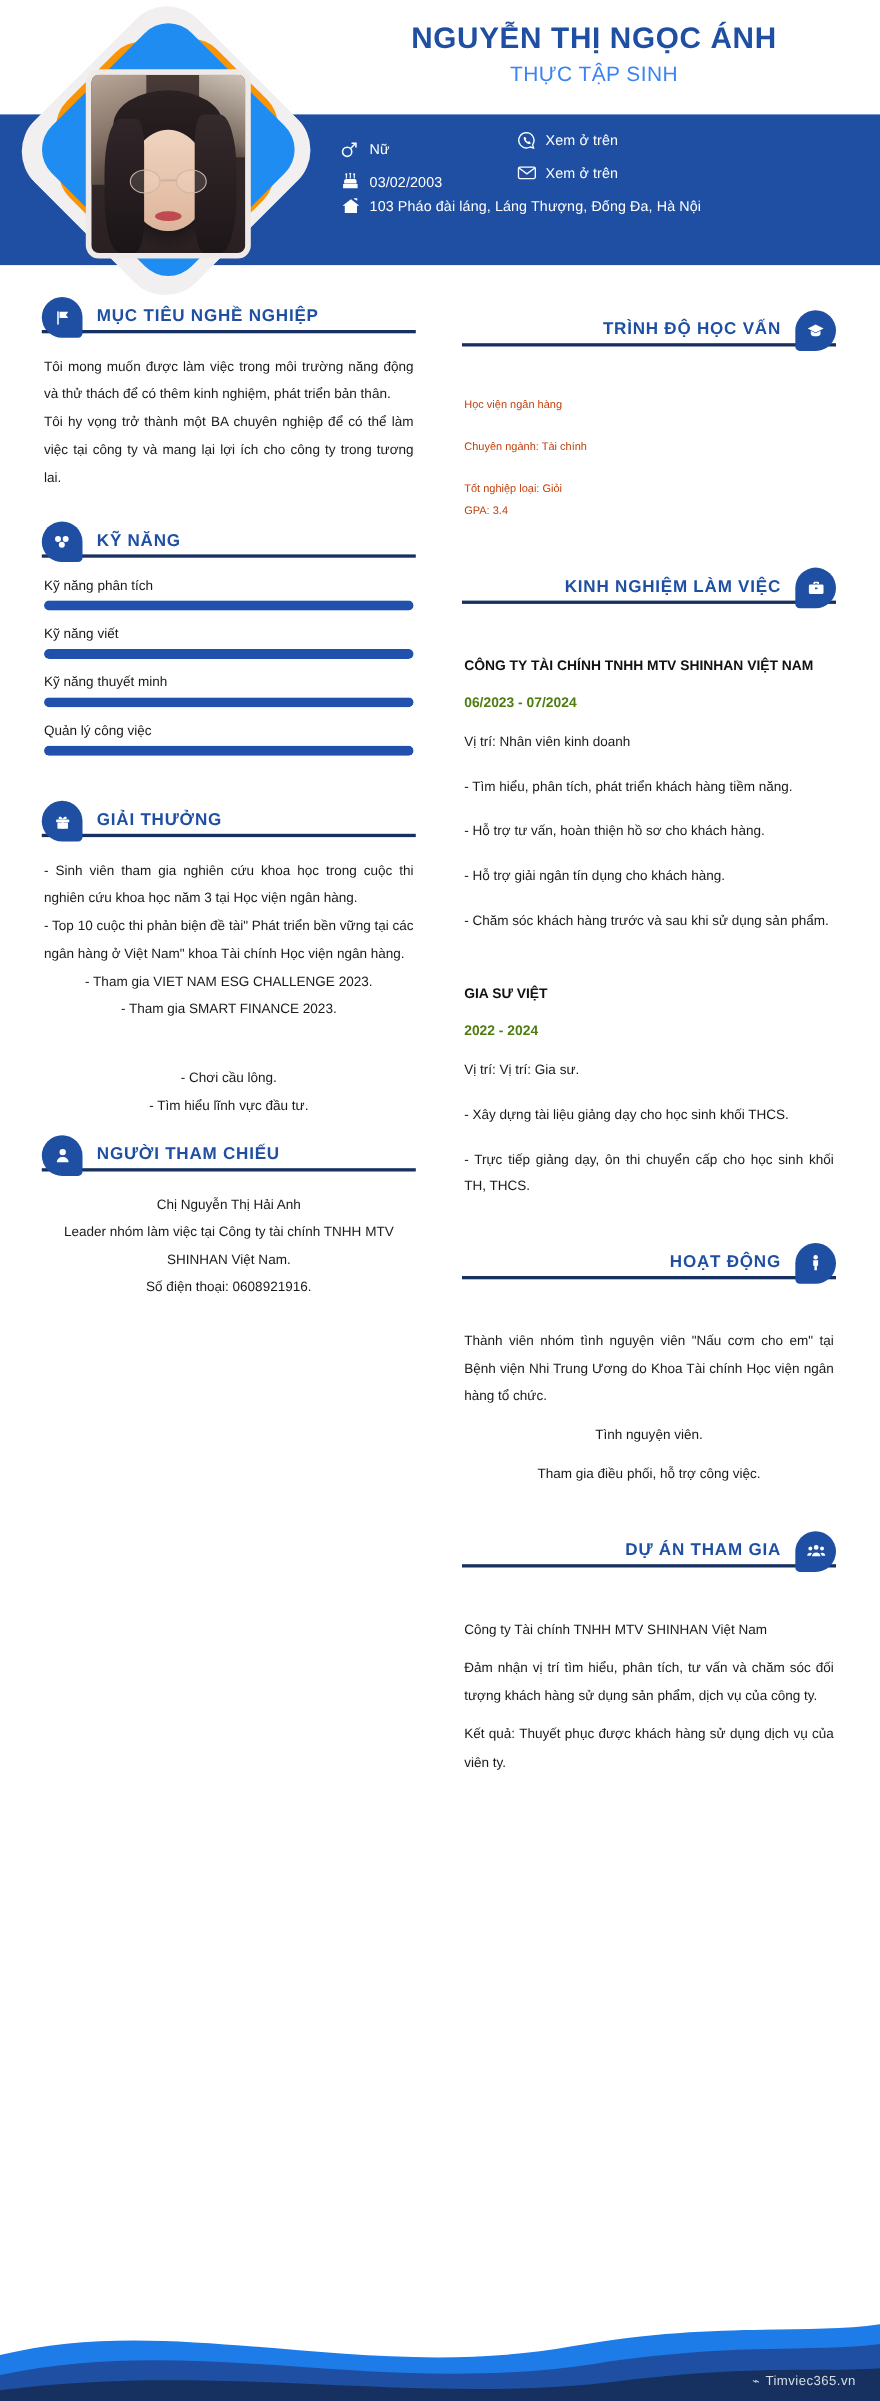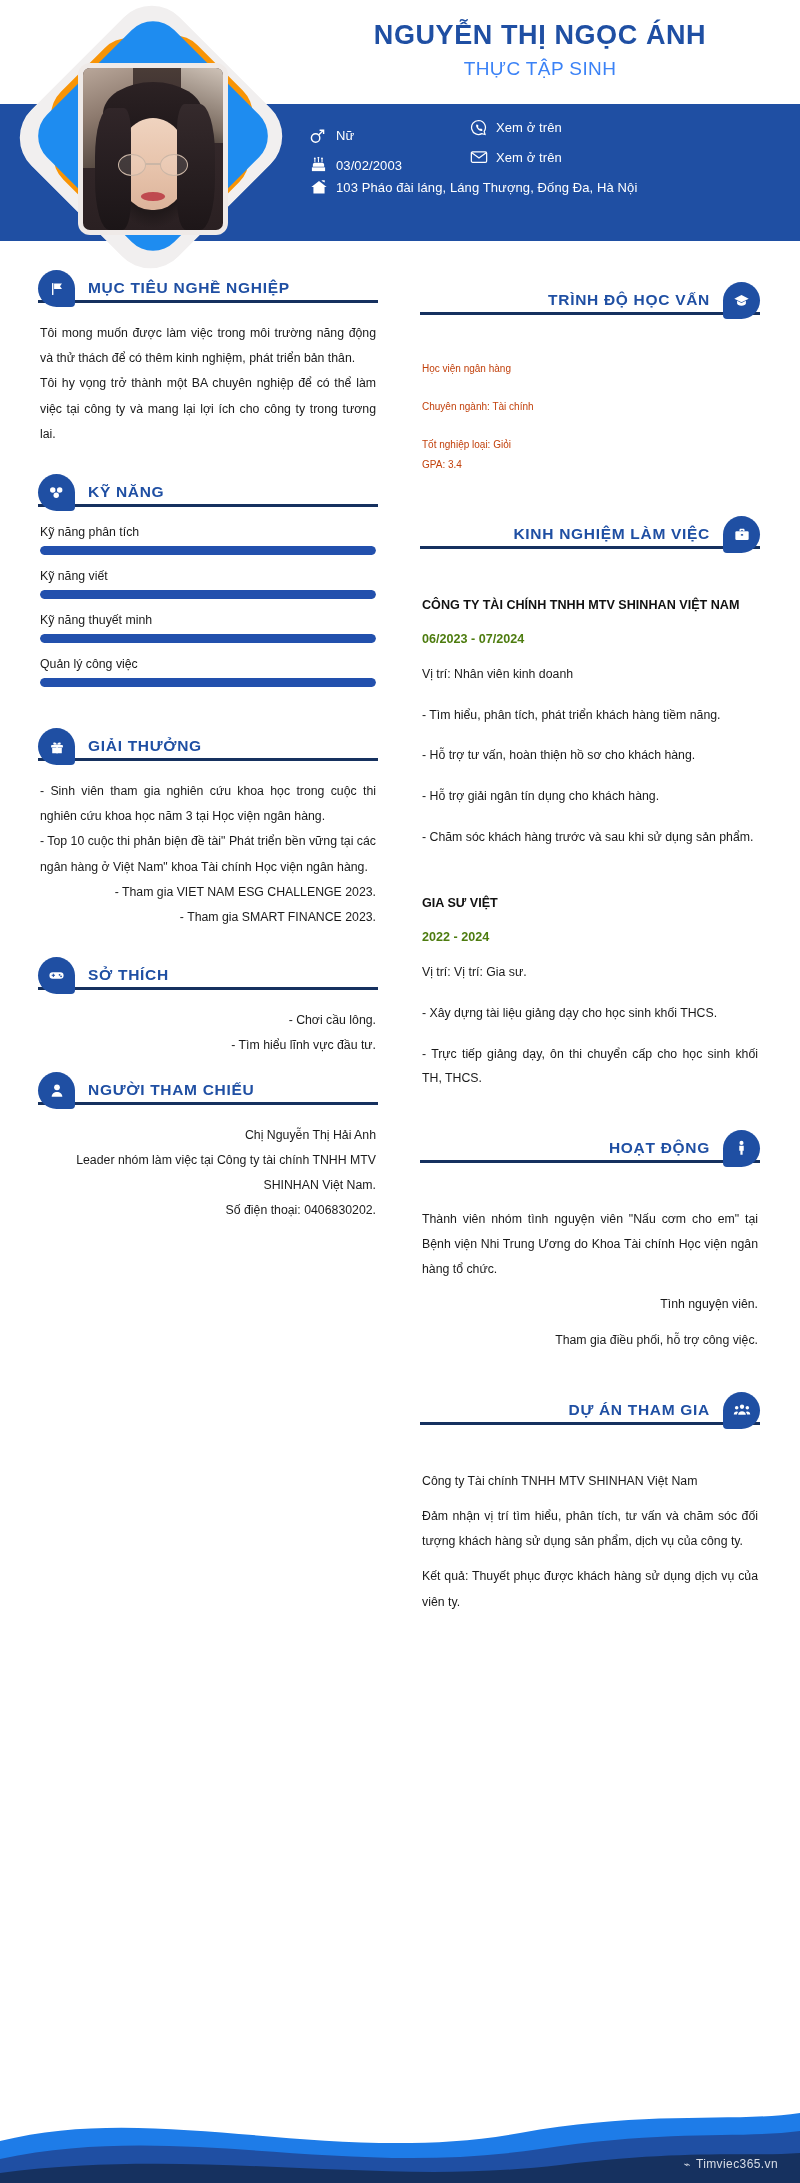--- a/index.html
+++ b/index.html
@@ -191,21 +191,21 @@
   .sec-title.left { left: 50px; }
   .sec-title.right { right: 50px; }
 
   .sec-body { padding: 16px 2px 4px 2px; }
   .para {
     font-size: 12.3px; color: #1a1a1a;
     line-height: 2.05;
     text-align: justify;
     margin-bottom: 0;
   }
-  .para.nj { text-align: right; }
+  .para.nj { text-align: center; }
   .gap { height: 14px; }
 
   
   .skill { margin-bottom: 14px; }
   .skill-name { font-size: 12.3px; color: #1a1a1a; margin-bottom: 7px; }
   .bar-track {
     height: 9px; border-radius: 6px; background: #e3e7ef; overflow: hidden;
   }
   .bar-fill { height: 9px; border-radius: 6px; background: #2250ad; }
 
@@ -407,54 +407,41 @@
           <div class="para">- Sinh viên tham gia nghiên cứu khoa học trong cuộc thi nghiên cứu khoa học năm 3 tại Học viện ngân hàng.</div>
           <div class="para">- Top 10 cuộc thi phản biện đề tài" Phát triển bền vững tại các ngân hàng ở Việt Nam" khoa Tài chính Học viện ngân hàng.</div>
           <div class="para nj">- Tham gia VIET NAM ESG CHALLENGE 2023.</div>
           <div class="para nj">- Tham gia SMART FINANCE 2023.</div>
         </div>
       </div>
 
       <div class="gap"></div>
 
       <div class="sec">
-        <div class="sec-head">
-          <div class="sec-rule"></div>
-          <div class="badge left">
-            <svg width="17" height="13" viewBox="0 0 18 14" fill="#fff">
-              <rect x="1.4" y="3.6" width="15.2" height="7" rx="3.5"></rect>
-              <rect x="3.8" y="6.2" width="3.6" height="1.1" fill="#1f4fa3"></rect>
-              <rect x="5.05" y="5.05" width="1.1" height="3.6" fill="#1f4fa3"></rect>
-              <circle cx="12.3" cy="6.2" r="0.95" fill="#1f4fa3"></circle>
-              <circle cx="13.9" cy="7.9" r="0.95" fill="#1f4fa3"></circle>
-            </svg>
-          </div>
-          <div class="sec-title left">SỞ THÍCH</div>
-        </div>
         <div class="sec-body">
           <div class="para nj">- Chơi cầu lông.</div>
           <div class="para nj">- Tìm hiểu lĩnh vực đầu tư.</div>
         </div>
       </div>
 
       <div class="sec">
         <div class="sec-head">
           <div class="sec-rule"></div>
           <div class="badge left">
             <svg width="14" height="15" viewBox="0 0 15 16" fill="#fff">
               <circle cx="7.5" cy="4.6" r="3.1"></circle>
               <path d="M1.8 14.6c0-3.2 2.6-5.1 5.7-5.1s5.7 1.9 5.7 5.1H1.8Z"></path>
             </svg>
           </div>
           <div class="sec-title left">NGƯỜI THAM CHIẾU</div>
         </div>
         <div class="sec-body">
           <div class="para nj">Chị Nguyễn Thị Hải Anh</div>
           <div class="para nj">Leader nhóm làm việc tại Công ty tài chính TNHH MTV SHINHAN Việt Nam.</div>
-          <div class="para nj">Số điện thoại: 0406830202.</div>
+          <div class="para nj">Số điện thoại: 0608921916.</div>
         </div>
       </div>
     </div>
 
     <div class="col-right">
 
       <div class="sec" style="padding-top:12px">
         <div class="sec-head">
           <div class="sec-rule"></div>
           <div class="badge right">

